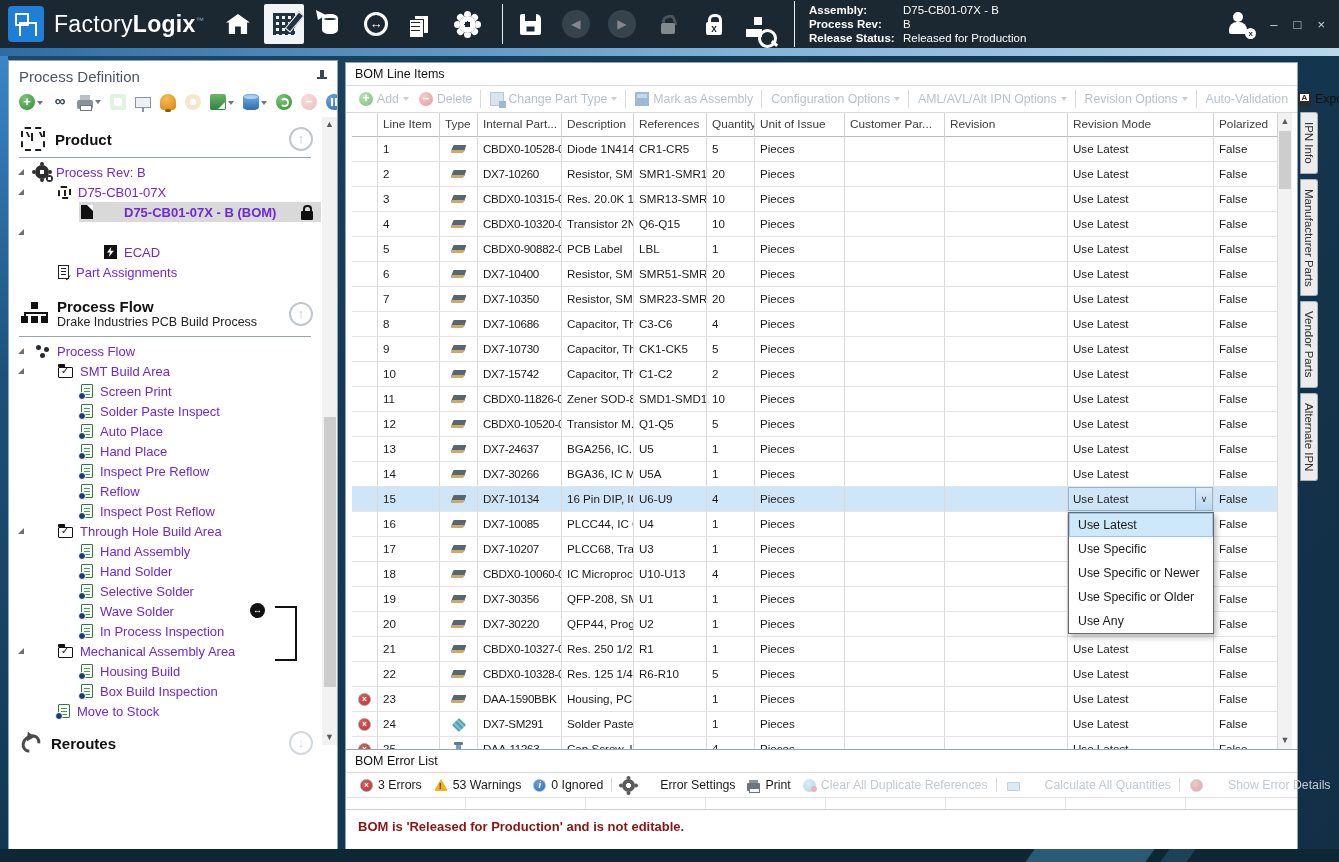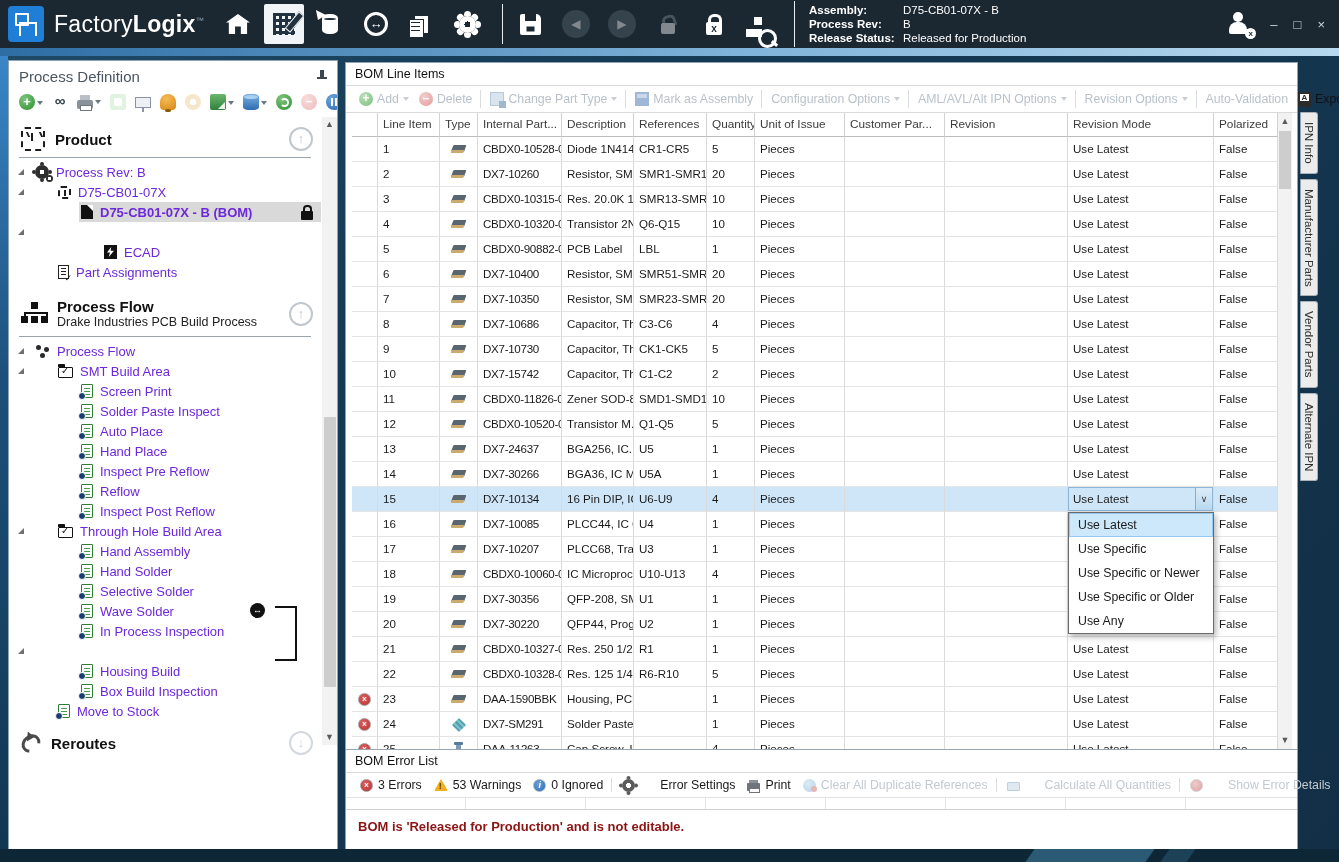--- a/index.html
+++ b/index.html
@@ -127,21 +127,21 @@
   .i-flowsec::before{content:"";position:absolute;left:10px;top:0;width:7px;height:7px;background:#111;box-shadow:-10px 14px 0 #111,0 14px 0 #111,10px 14px 0 #111;}
   .i-flowsec::after{content:"";position:absolute;left:3px;top:10px;width:20px;height:4px;border-top:2px solid #111;border-left:2px solid #111;border-right:2px solid #111;}
   
   .tree{position:relative;}
   .trow{display:flex;align-items:center;height:20px;font-size:13px;color:#6d28d9;cursor:pointer;white-space:nowrap;}
   .gut{width:24px;display:flex;justify-content:center;flex:0 0 auto;}
   .exp{width:0;height:0;border-bottom:6px solid #6f6f6f;border-left:6px solid transparent;}
   .tindent{margin-left:calc(var(--ind)*23px - 23px);}
   .row-main{display:flex;align-items:center;flex:1;height:20px;padding:0 4px 0 0;}
   .trow.sel .row-main{background:#d9d9d9;}
-  .trow .bold{font-weight:bold;}
+  .trow .bold{font-weight:bold;margin-left:24px;}
   .ticon{margin:0 7px 0 2px;flex:0 0 auto;position:relative;display:inline-block;}
   .tlabel{overflow:hidden;}
   .tfill{flex:1;}
   .lock-icon{position:relative;width:12px;height:9px;background:#111;border-radius:1px;margin:6px 4px 0 6px;flex:0 0 auto;}
   .lock-icon::before{content:"";position:absolute;left:2px;top:-6px;width:5px;height:6px;border:2px solid #111;border-bottom:none;border-radius:4px 4px 0 0;}
   
   .i-gears{width:14px;height:14px;border-radius:50%;background:radial-gradient(circle,#fff 0 2.5px,#2e2e2e 2.5px 7px);}
   .i-gears::before{content:"";position:absolute;inset:0;border-radius:50%;box-shadow:0 -8px 0 -5px #2e2e2e,0 8px 0 -5px #2e2e2e,-8px 0 0 -5px #2e2e2e,8px 0 0 -5px #2e2e2e;}
   .i-gears::after{content:"";position:absolute;right:-4px;bottom:-3px;width:7px;height:7px;border-radius:50%;background:radial-gradient(circle,#fff 0 1.5px,#2e2e2e 1.5px 3.5px);}
   .i-product{width:13px;height:13px;border:2px dashed #1c1c1c;border-radius:3px;}
@@ -636,20 +636,24 @@
                 <span class="ticon i-step"></span>
                 <span class="tlabel">In Process Inspection</span>
               </span>
             </div>
 
             <div class="trow">
               <span class="gut">
                 <i class="exp"></i>
               </span>
               <span class="tindent" style="--ind: 2;"></span>
+              <span class="row-main">
+                <span class="ticon i-area"></span>
+                <span class="tlabel">Mechanical Assembly Area</span>
+              </span>
             </div>
 
             <div class="trow">
               <span class="gut"></span>
               <span class="tindent" style="--ind: 3;"></span>
               <span class="row-main">
                 <span class="ticon i-step"></span>
                 <span class="tlabel">Housing Build</span>
               </span>
             </div>

